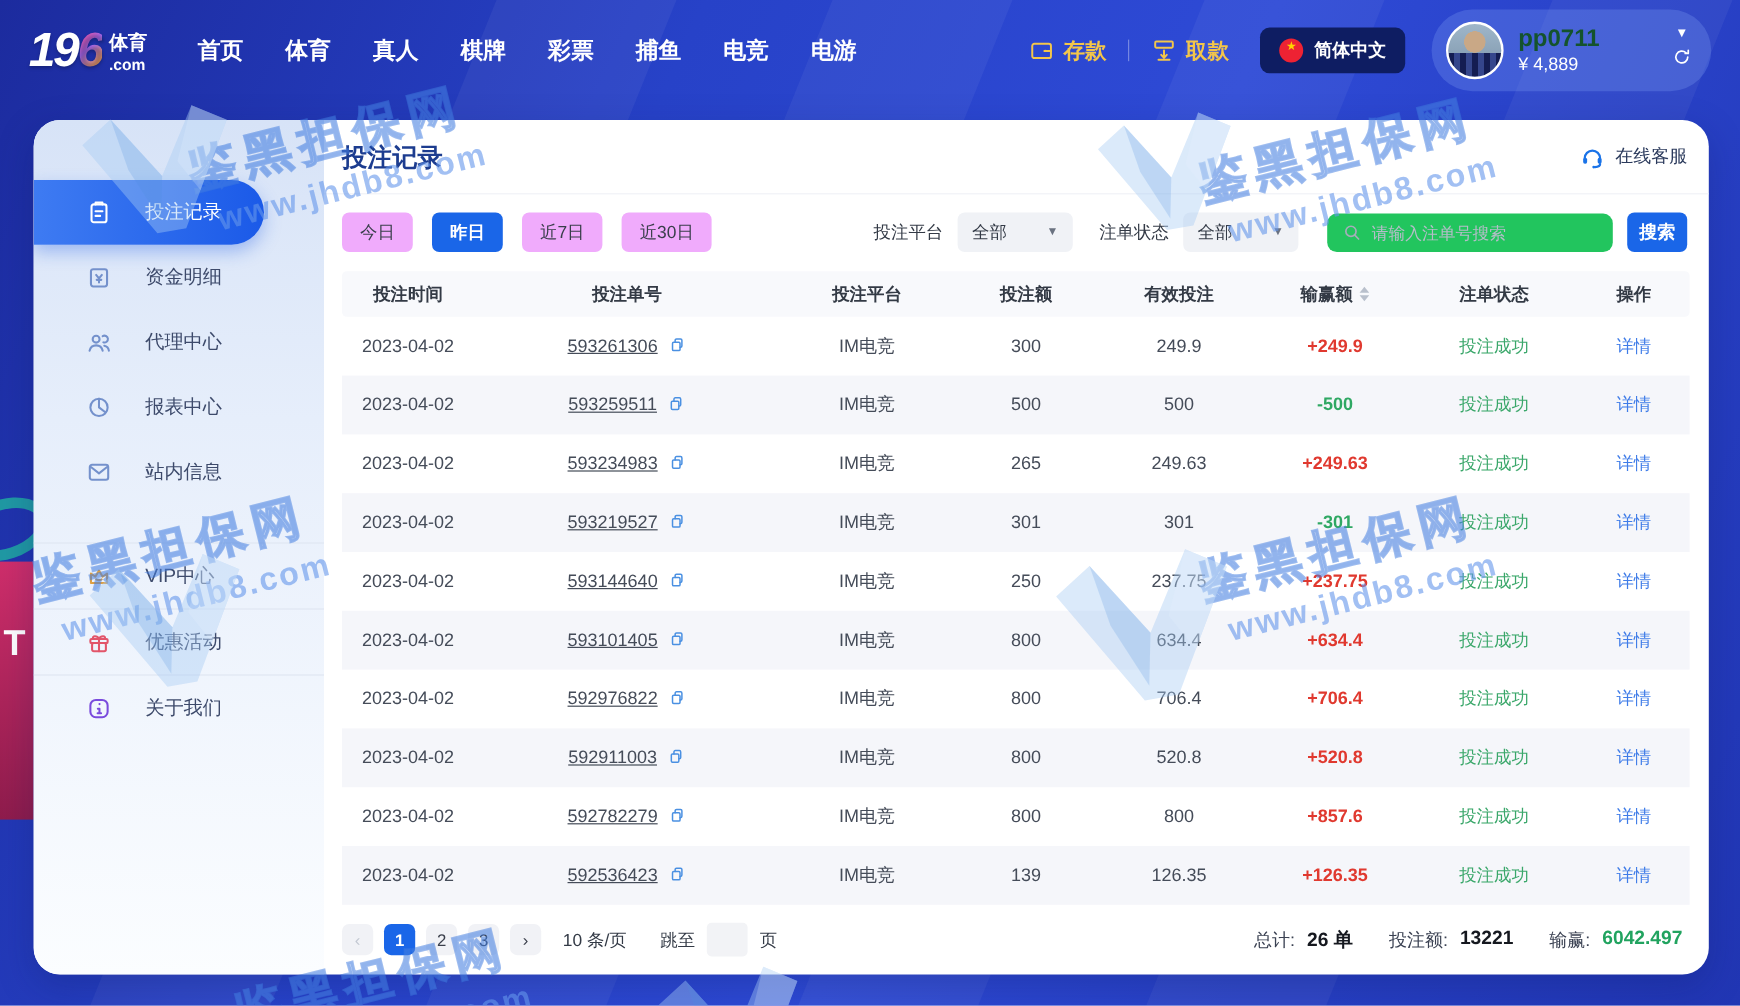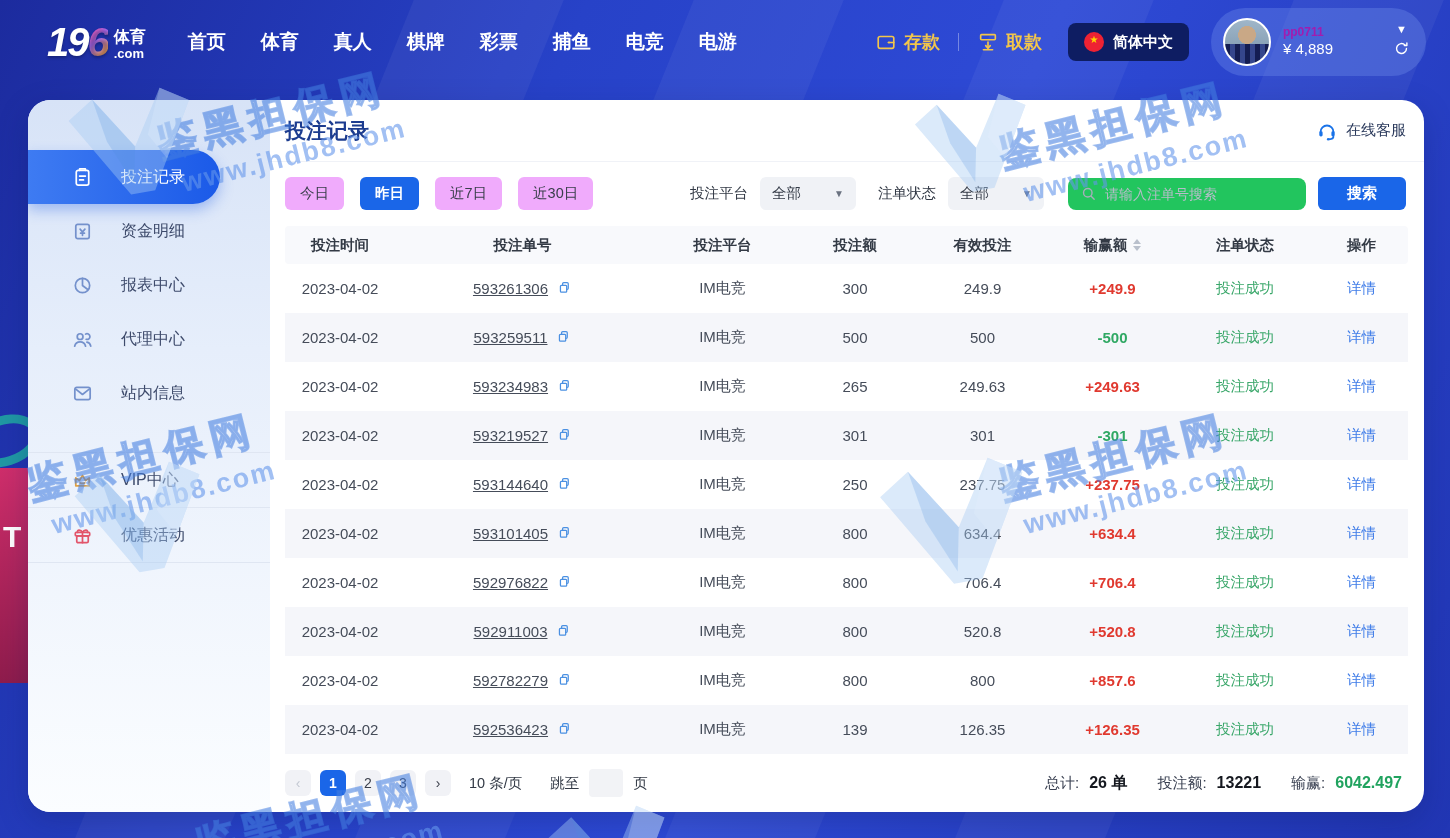--- a/index.html
+++ b/index.html
@@ -12,42 +12,42 @@
   
   .streak{position:absolute;top:-120px;height:1100px;width:150px;background:rgba(255,255,255,.05);transform:skewX(-22deg);pointer-events:none;}
   
   .deco-teal{position:absolute;left:-34px;top:416px;width:76px;height:50px;border:9px solid #21b3a1;border-radius:50%;transform:rotate(-18deg);opacity:.8;}
   .deco-pink{position:absolute;left:0;top:468px;width:28px;height:215px;background:linear-gradient(180deg,#cf2e6b,#8f1c4c);}
   .deco-letter{position:absolute;left:3px;top:520px;color:#fff;font-weight:bold;font-size:30px;}
 
   
   .topbar{position:absolute;left:0;top:0;width:100%;height:84px;display:flex;align-items:center;padding:0 24px;z-index:6;}
   .logo{display:flex;align-items:flex-end;gap:4px;cursor:pointer;}
-  .logo-num{font-size:40px;font-weight:900;font-style:italic;color:#fff;line-height:.9;letter-spacing:-2px;text-shadow:0 2px 3px rgba(0,0,0,.25);margin-left:23px;}
+  .logo-num{font-size:40px;font-weight:900;font-style:italic;color:#fff;line-height:.9;letter-spacing:-2px;text-shadow:0 2px 3px rgba(0,0,0,.25);}
   .logo-six{background:linear-gradient(135deg,#ff4d8d 10%,#a868f0 45%,#ffb02e 90%);-webkit-background-clip:text;background-clip:text;color:transparent;font-style:italic;font-weight:900;}
   .logo-col{display:flex;flex-direction:column;line-height:1;margin-left:2px;}
   .logo-cn{color:#fff;font-weight:800;font-size:16px;}
   .logo-dom{color:#fff;font-weight:800;font-size:13px;margin-top:2px;}
   .nav{display:flex;gap:35px;margin-left:42px;}
   .nav-item{color:#fff;font-size:19px;font-weight:700;cursor:pointer;white-space:nowrap;}
   .topbar-right{margin-left:auto;display:flex;align-items:center;}
   .tb-link{display:flex;align-items:center;gap:7px;color:#f3c64a;font-size:18px;font-weight:700;cursor:pointer;}
   .tb-link svg{width:22px;height:22px;}
   .tb-divider{width:1px;height:18px;background:rgba(255,255,255,.35);margin:0 18px;}
   .lang-pill{display:flex;align-items:center;gap:9px;background:#0e1d62;border-radius:8px;padding:9px 16px;margin-left:26px;cursor:pointer;}
   .flag{width:20px;height:20px;border-radius:50%;background:#e23; color:#ffd400;font-size:10px;display:flex;align-items:flex-start;justify-content:center;padding-top:2px;overflow:hidden;}
   .lang-label{color:#fff;font-size:15px;font-weight:700;}
   .user-pill{display:flex;align-items:center;background:rgba(130,160,245,.28);border-radius:36px;padding:10px 16px 10px 12px;margin-left:22px;cursor:pointer;}
   .avatar{width:48px;height:48px;border-radius:50%;border:2px solid #fff;
     background:
       radial-gradient(circle at 50% 34%, #c9a886 0 24%, rgba(0,0,0,0) 25%),
       linear-gradient(180deg,#9fb6c9 0%,#8ba3b8 55%,rgba(0,0,0,0) 55%),
       repeating-linear-gradient(90deg,#141d52 0 5px,#35468c 5px 10px);}
   .user-col{display:flex;flex-direction:column;margin-left:12px;line-height:1.25;}
-  .user-name{color:#a21caf;font-size:12px;font-weight:700;}
+  .user-name{color:#14532d;font-size:20px;font-weight:700;}
   .user-balance{color:#fff;font-size:15px;}
   .user-ctrl{display:flex;flex-direction:column;align-items:center;margin-left:60px;gap:5px;}
   .caret{color:#fff;font-size:11px;line-height:1;}
   .user-ctrl svg{width:17px;height:17px;}
 
   
   .card{position:absolute;left:28px;top:100px;width:1396px;height:712px;background:#fff;border-radius:22px;display:flex;overflow:hidden;z-index:5;box-shadow:0 10px 30px rgba(10,25,90,.25);}
 
   
   .sidebar{width:242px;flex:none;background:linear-gradient(180deg,#d7e3f7 0%,#e6eefb 35%,#fbfdff 100%);padding-top:50px;}
@@ -71,21 +71,21 @@
   .tab{padding:7px 15px;border-radius:6px;background:#f0abfc;color:#383e4a;font-size:14.5px;cursor:pointer;white-space:nowrap;}
   .tab.active{background:#1a66e8;color:#fff;font-weight:700;}
   .filter-right{margin-left:auto;display:flex;align-items:center;gap:12px;}
   .f-label{font-size:14.5px;color:#333a46;margin-left:10px;}
   .dropdown{display:flex;align-items:center;justify-content:space-between;width:96px;background:#f0f2f6;border-radius:6px;padding:7px 12px;font-size:14.5px;color:#333a46;cursor:pointer;}
   .dd-caret{color:#6a7280;font-size:10px;}
   .search-box{display:flex;align-items:center;gap:8px;background:#22c55e;border-radius:8px;padding:0 12px;height:32px;width:238px;margin-left:12px;}
   .search-box svg{width:17px;height:17px;flex:none;}
   .search-box input{border:none;outline:none;background:transparent;font-size:14px;color:#333;width:100%;font-family:inherit;}
   .search-box input::placeholder{color:#b6bdc9;}
-  .search-btn{border:none;background:#1a66e8;color:#fff;font-size:15px;font-weight:700;border-radius:6px;padding:7px 29px;cursor:pointer;font-family:inherit;}
+  .search-btn{border:none;background:#1a66e8;color:#fff;font-size:15px;font-weight:700;border-radius:6px;padding:7px 10px;cursor:pointer;font-family:inherit;}
 
   
   .table{margin:4px 16px 0 15px;}
   .thead,.trow{display:grid;grid-template-columns:110px 255px 145px 120px 135px 125px 140px 1fr;align-items:center;}
   .thead{height:38px;background:#f8f9fc;border-radius:4px;}
   .th{font-size:14.5px;font-weight:700;color:#333a45;text-align:right;display:flex;align-items:center;justify-content:center;}
   .sort{display:inline-flex;flex-direction:column;gap:2px;margin-left:6px;cursor:pointer;}
   .sort i{width:0;height:0;border-left:4px solid transparent;border-right:4px solid transparent;}
   .sort .up{border-bottom:5px solid #b9c0cc;}
   .sort .dn{border-top:5px solid #b9c0cc;}
@@ -210,40 +210,40 @@
           <svg viewBox="0 0 24 24" fill="none" stroke="currentColor" stroke-width="1.8" stroke-linecap="round" stroke-linejoin="round">
             <rect x="5" y="4.5" width="14" height="15" rx="2"></rect>
             <path d="M9.5 9.5 12 12.5l2.5-3M12 12.5V16M10 13.8h4"></path>
           </svg>
         </span>
         <span class="s-label">资金明细</span>
       </div>
       <div class="side-item">
         <span class="s-icon">
           <svg viewBox="0 0 24 24" fill="none" stroke="currentColor" stroke-width="1.8" stroke-linecap="round" stroke-linejoin="round">
-            <circle cx="12" cy="12" r="7.5"></circle>
-            <path d="M12 4.5V12l5.5 4.2"></path>
-          </svg>
-        </span>
-        <span class="s-label">报表中心</span>
-      </div>
-      <div class="side-item">
-        <span class="s-icon">
-          <svg viewBox="0 0 24 24" fill="none" stroke="currentColor" stroke-width="1.8" stroke-linecap="round" stroke-linejoin="round">
             <circle cx="9.5" cy="9" r="3"></circle>
             <path d="M3.8 19c.7-3 2.9-4.6 5.7-4.6s5 1.6 5.7 4.6"></path>
             <path d="M15.2 6.4a3 3 0 1 1 .6 5.4"></path>
             <path d="M16.6 14.7c2.3.4 3.6 1.9 4 4.3"></path>
           </svg>
         </span>
         <span class="s-label">代理中心</span>
       </div>
       <div class="side-item">
         <span class="s-icon">
           <svg viewBox="0 0 24 24" fill="none" stroke="currentColor" stroke-width="1.8" stroke-linecap="round" stroke-linejoin="round">
+            <circle cx="12" cy="12" r="7.5"></circle>
+            <path d="M12 4.5V12l5.5 4.2"></path>
+          </svg>
+        </span>
+        <span class="s-label">报表中心</span>
+      </div>
+      <div class="side-item">
+        <span class="s-icon">
+          <svg viewBox="0 0 24 24" fill="none" stroke="currentColor" stroke-width="1.8" stroke-linecap="round" stroke-linejoin="round">
             <rect x="4" y="5.5" width="16" height="13" rx="2"></rect>
             <path d="M5 7.5l7 5.5 7-5.5"></path>
           </svg>
         </span>
         <span class="s-label">站内信息</span>
       </div>
       <div class="side-gap"></div>
       <div class="side-divider"></div>
       <div class="side-item">
         <span class="s-icon" style="color: rgb(223, 160, 66);">
@@ -260,20 +260,29 @@
           <svg viewBox="0 0 24 24" fill="none" stroke="currentColor" stroke-width="1.8" stroke-linecap="round" stroke-linejoin="round">
             <rect x="4.5" y="8.8" width="15" height="3.6" rx="1"></rect>
             <rect x="6" y="12.4" width="12" height="7.1" rx="1.5"></rect>
             <path d="M12 8.8v10.7"></path>
             <path d="M12 8.8c-1.6-3.2-6.2-3-5.1.0M12 8.8c1.6-3.2 6.2-3 5.1 0"></path>
           </svg>
         </span>
         <span class="s-label">优惠活动</span>
       </div>
       <div class="side-divider"></div>
+      <div class="side-item">
+        <span class="s-icon" style="color: rgb(122, 75, 221);">
+          <svg viewBox="0 0 24 24" fill="none" stroke="currentColor" stroke-width="1.8" stroke-linecap="round" stroke-linejoin="round">
+            <rect x="4.5" y="4.5" width="15" height="15" rx="4.8"></rect>
+            <path d="M12.4 8.1h.1M11 12.2h1.4V16M10.8 16h3"></path>
+          </svg>
+        </span>
+        <span class="s-label">关于我们</span>
+      </div>
     </div>
   <div class="main">
     <div class="title-row">
       <div class="page-title">投注记录</div>
       <div class="support">
         <svg viewBox="0 0 24 24" fill="none" stroke="#1a73e8" stroke-width="2" stroke-linecap="round" stroke-linejoin="round">
             <path d="M5 13a7 7 0 0 1 14 0"></path>
             <rect x="3.6" y="12.4" width="3.6" height="5.6" rx="1.6" fill="#1a73e8" stroke="none"></rect>
             <rect x="16.8" y="12.4" width="3.6" height="5.6" rx="1.6" fill="#1a73e8" stroke="none"></rect>
             <path d="M19 18.2c0 1.8-2.2 2.6-4.6 2.8"></path>

